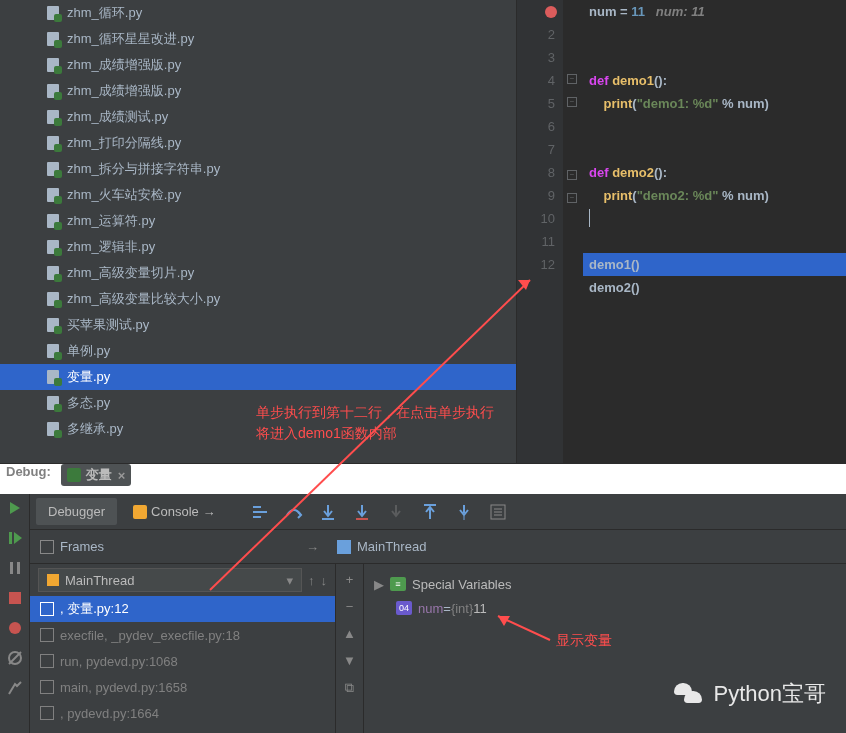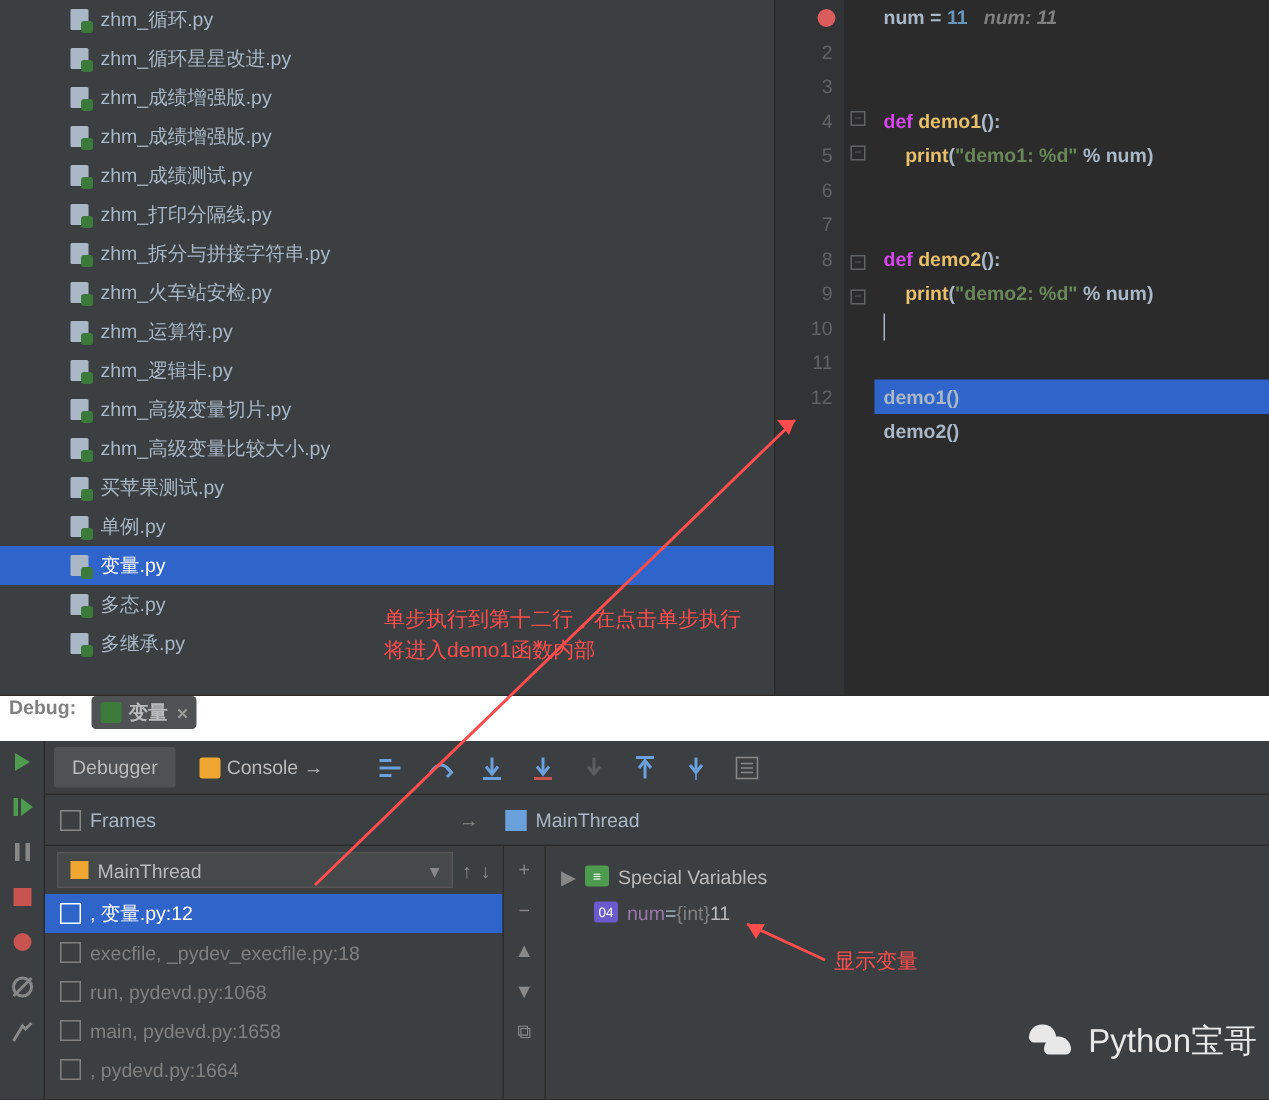--- a/index.html
+++ b/index.html
@@ -69,21 +69,21 @@
 .vars-panel { flex: 1; padding: 8px 10px; }
 .var-row { height: 24px; display: flex; align-items: center; }
 .tri { color: #888; margin-right: 6px; }
 .var-badge { width: 16px; height: 14px; background: #6a5acd; border-radius: 2px; margin-right: 6px; display: flex; align-items: center; justify-content: center; font-size: 9px; color: #fff; }
 .specvar { color: #bbb; }
 .var-name { color: #9876aa; }
 .var-type { color: #808080; }
 .var-val { color: #bbb; }
 
 .callout { position: absolute; color: #ff4d4d; font-size: 14px; line-height: 1.5; pointer-events: none; }
-.watermark { position: absolute; right: 8px; bottom: 22px; display: flex; align-items: center; color: #e8e8e8; font-size: 22px; font-weight: 500; }
+.watermark { position: absolute; right: 20px; bottom: 22px; display: flex; align-items: center; color: #e8e8e8; font-size: 22px; font-weight: 500; }
 .wm-ico { width: 34px; height: 34px; margin-right: 8px; position: relative; }
 .wm-ico::before { content: ""; position: absolute; width: 18px; height: 12px; background: #e8e8e8; border-radius: 10px 10px 4px 4px; top: 6px; left: 2px; }
 .wm-ico::after { content: ""; position: absolute; width: 18px; height: 12px; background: #e8e8e8; border-radius: 10px 10px 4px 4px; top: 14px; left: 12px; }
 
 svg.arrow { position: absolute; pointer-events: none; }
 </style>
 </head>
 <body>
 
 <div class="top">

